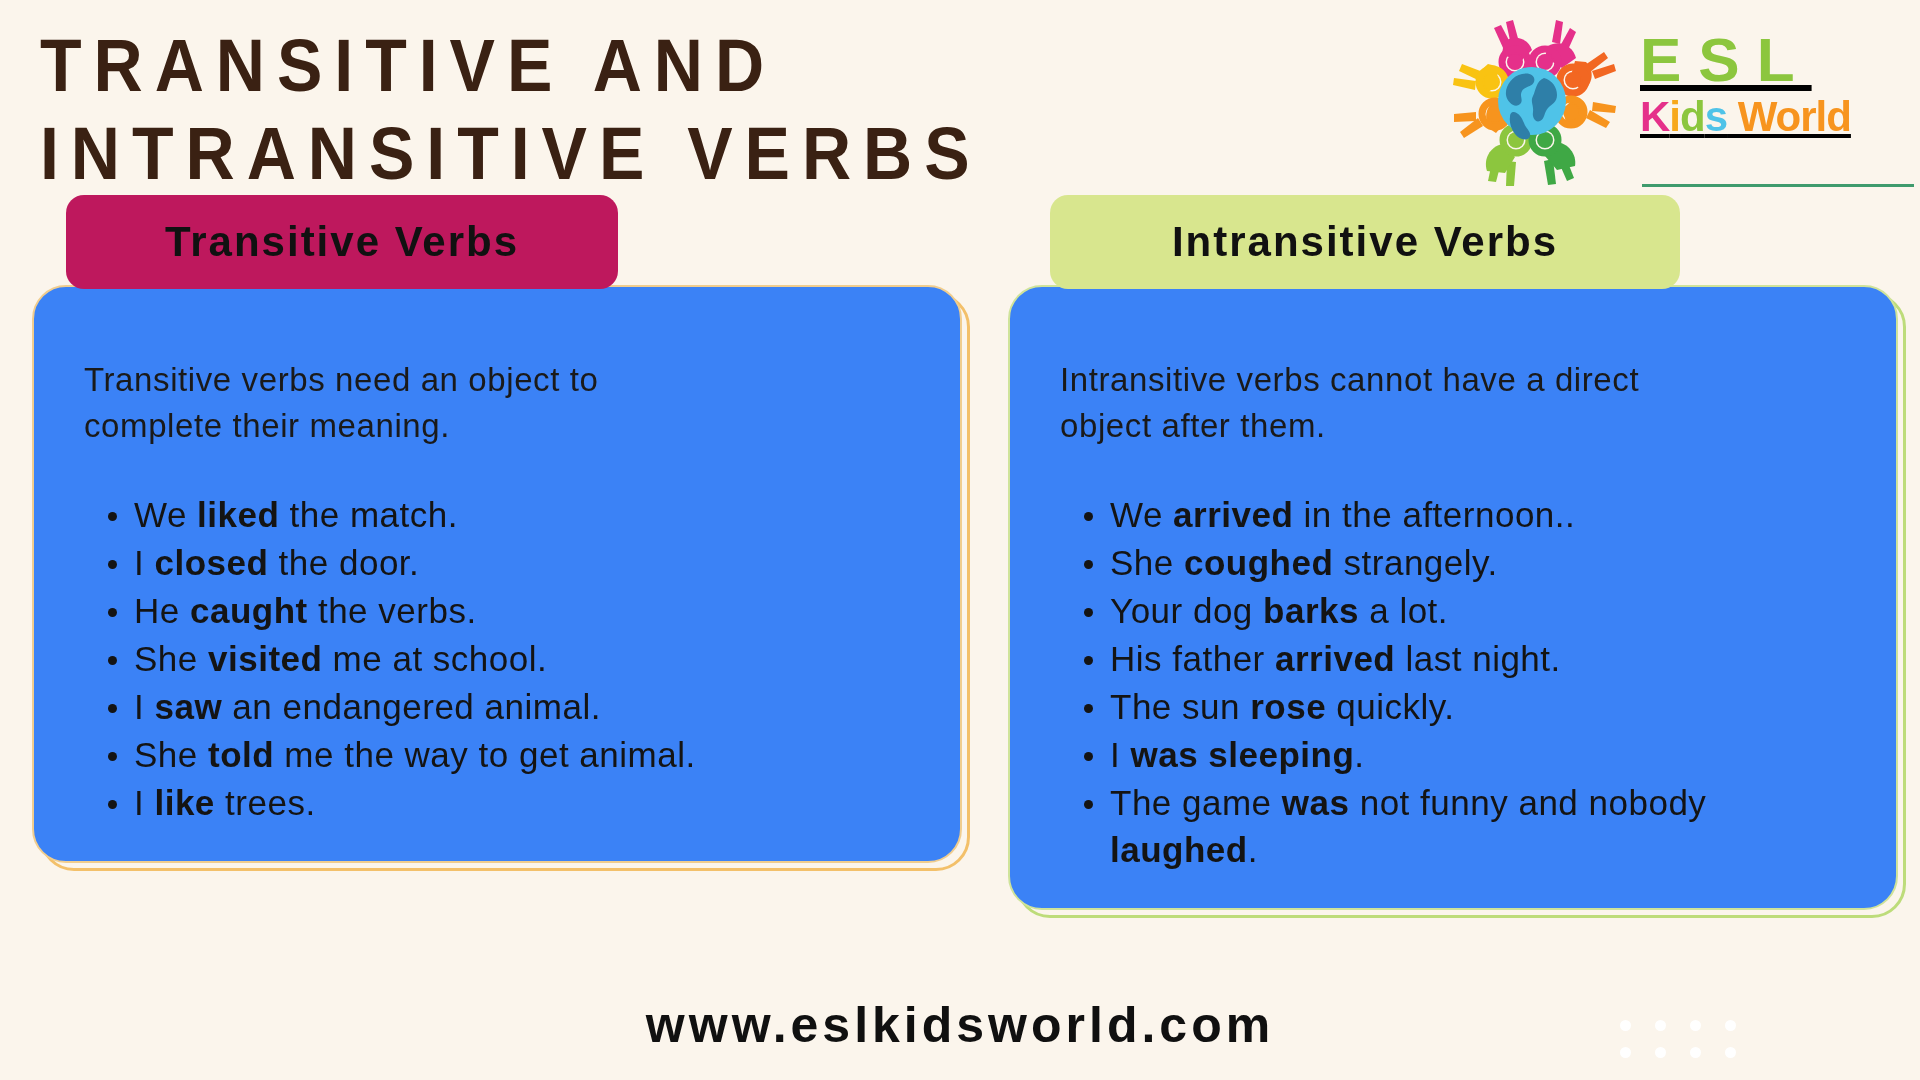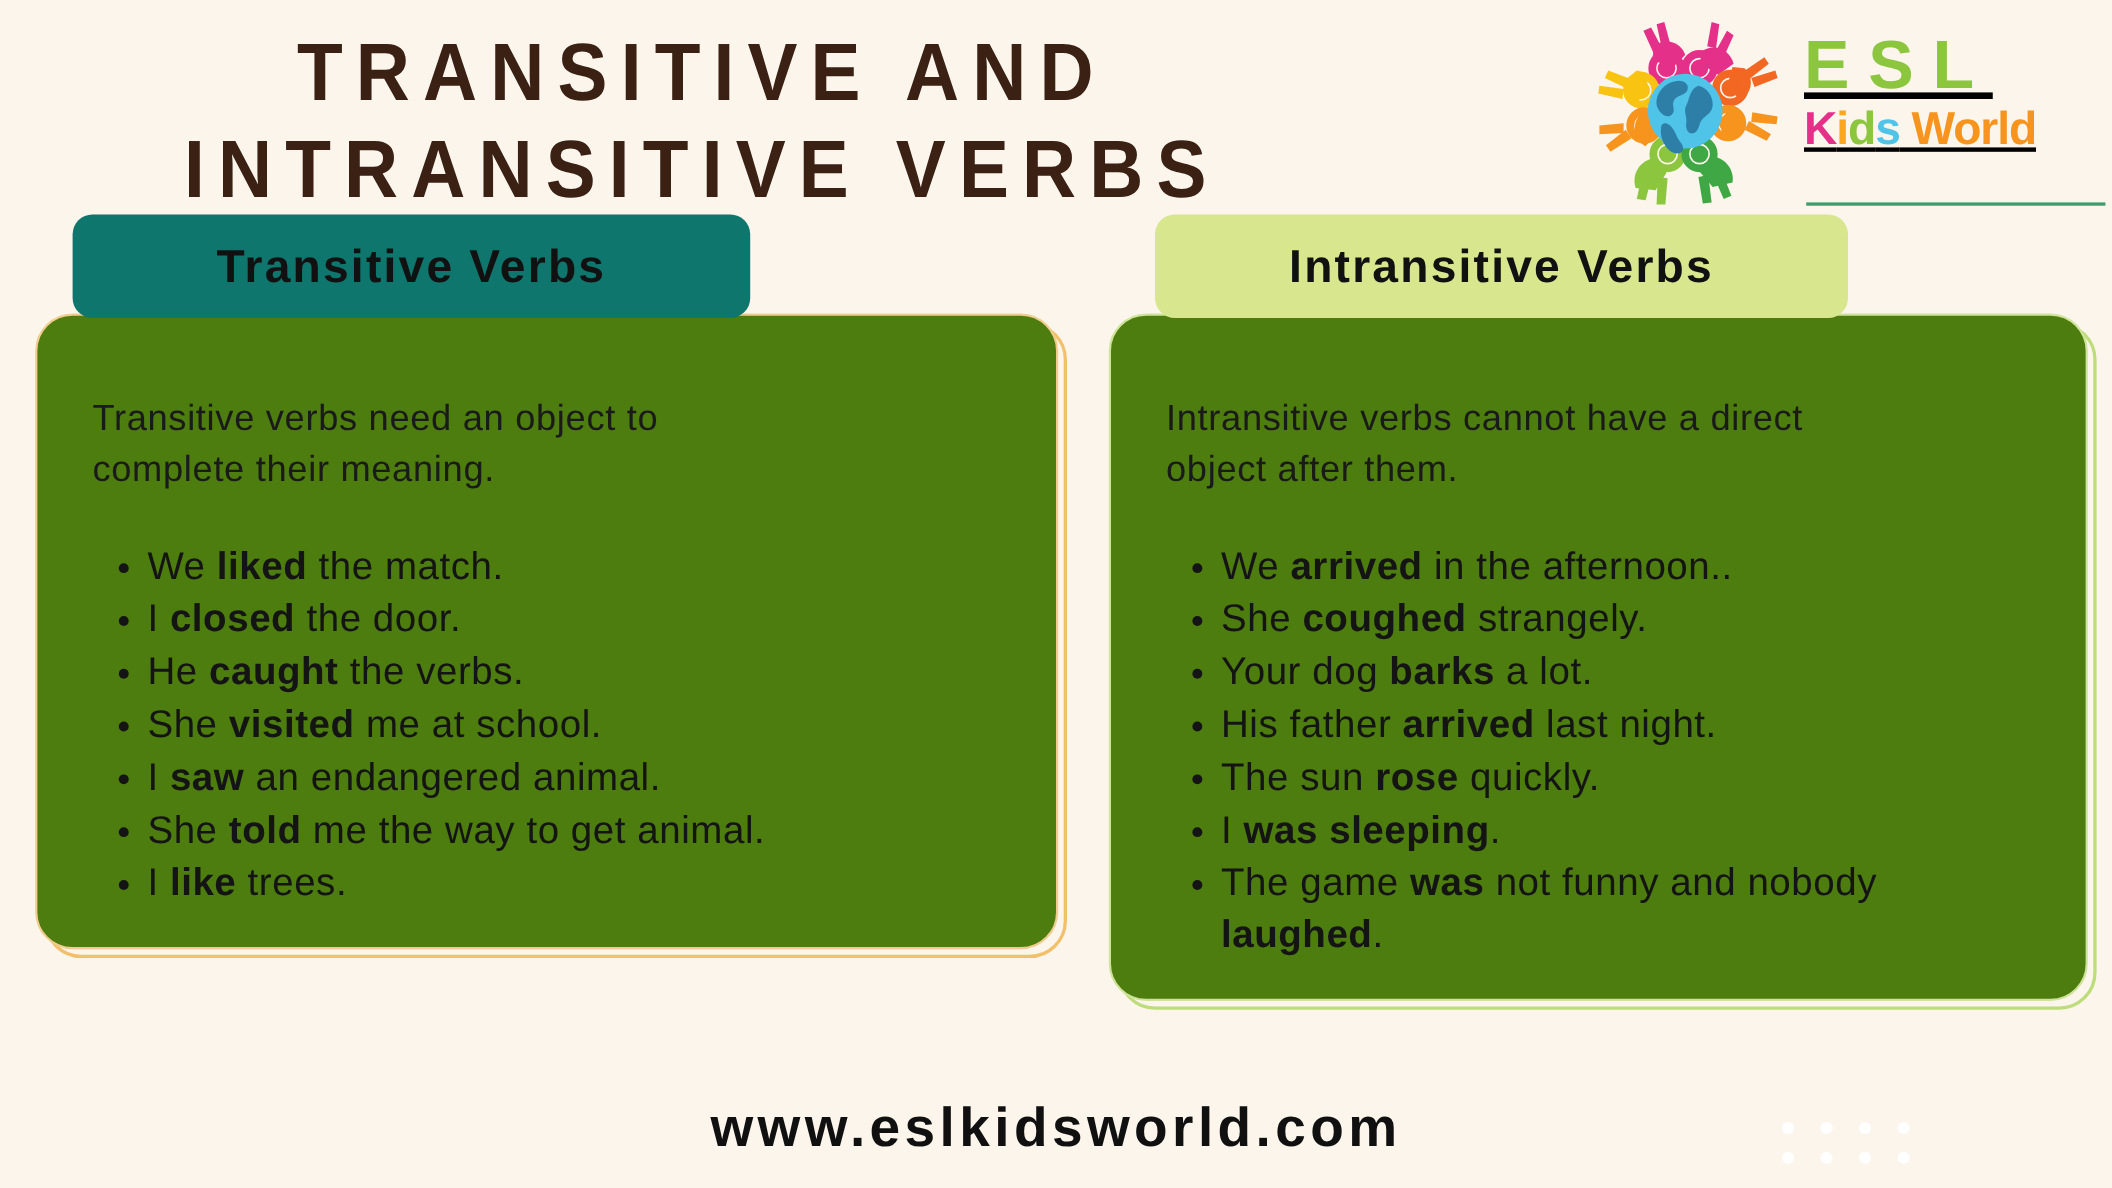--- a/index.html
+++ b/index.html
@@ -20,21 +20,20 @@
     position: absolute;
     top: 0; left: 0;
     width: 1920px;
     height: 215px;
   }
   .title-block {
     position: absolute;
     left: 40px;
     top: 22px;
     width: 1300px;
-    text-align: center;
   }
   .title-line {
     font-family: "Liberation Sans Narrow", "Liberation Sans", sans-serif;
     font-weight: bold;
     font-size: 74px;
     line-height: 88px;
     letter-spacing: 13px;
     color: #3A2113;
     white-space: nowrap;
     transform: scaleX(0.92);
@@ -108,43 +107,43 @@
     top: 8px;
     right: -8px;
     bottom: -8px;
     border-radius: 34px;
     border: 3px solid #F3C06A;
   }
   .right .card-shadow { border-color: #BDDC7A; }
 
   .card {
     position: relative;
-    background: #4d7c0f;
+    background: #3b82f6;
     border-radius: 34px;
     min-height: 490px;
     box-sizing: border-box;
     padding: 70px 34px 34px 34px;
     border: 2px solid #F0CD8E;
   }
   .right .card { border-color: #CFE39A; }
 
   .card-banner {
     position: absolute;
     top: -90px;
     border-radius: 18px;
     height: 94px;
     display: flex;
     align-items: center;
     justify-content: center;
     z-index: 3;
   }
   .left .card-banner {
     left: 34px;
-    width: 616px;
-    background: #0f766e;
+    width: 552px;
+    background: #be185d;
   }
   .right .card-banner {
     left: 42px;
     width: 630px;
     background: #D8E68E;
   }
   .card-banner-text {
     font-family: "Liberation Sans Narrow", "Liberation Sans", sans-serif;
     font-weight: bold;
     font-size: 42px;

